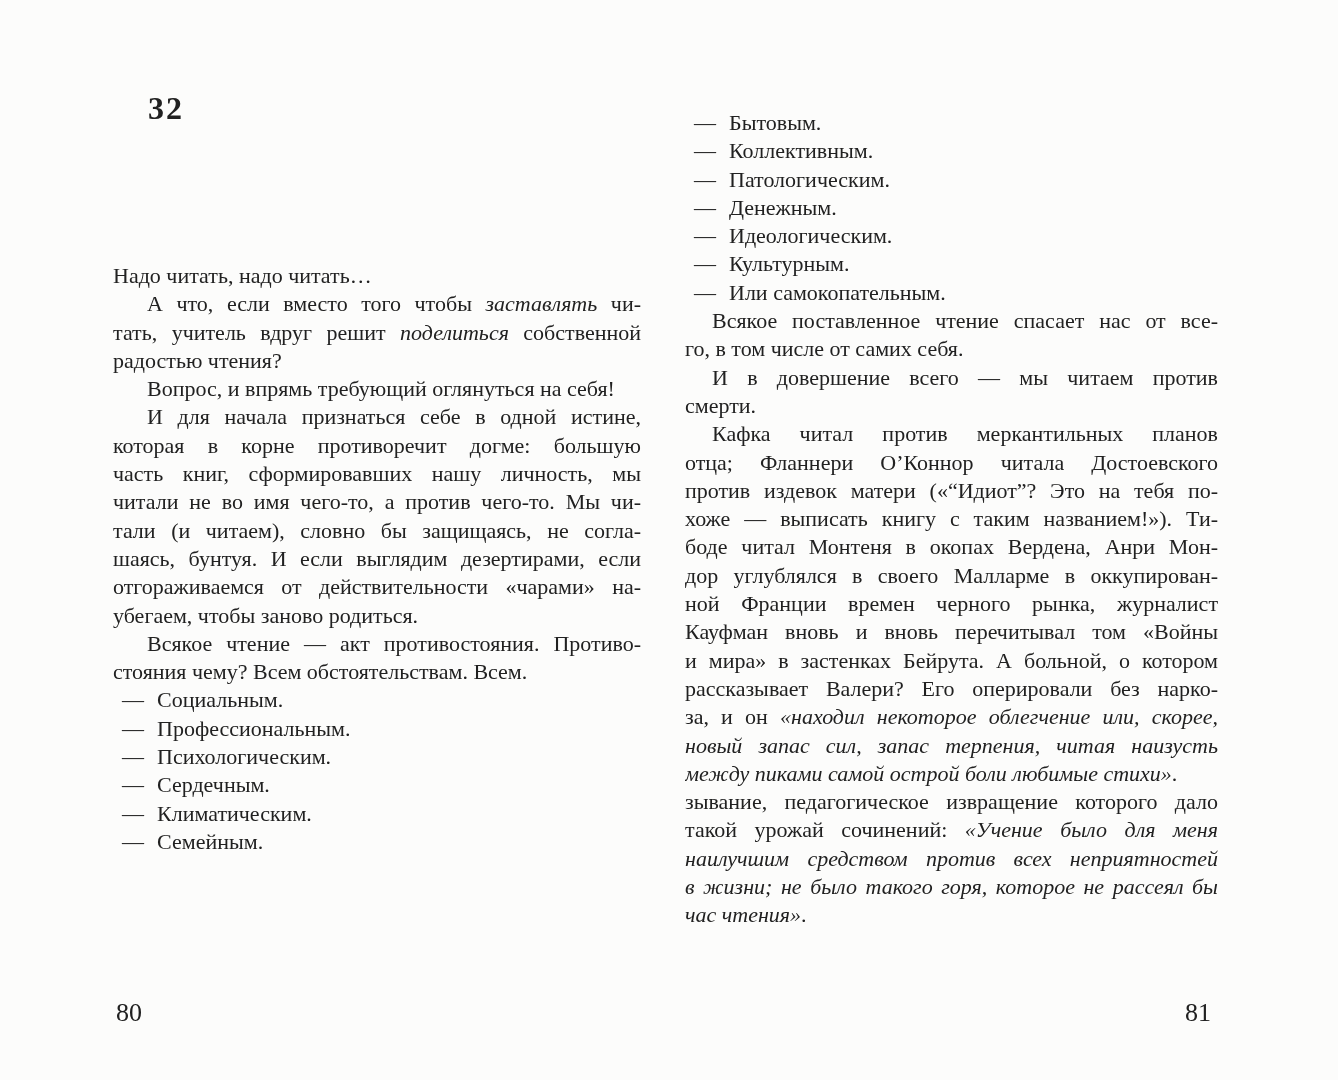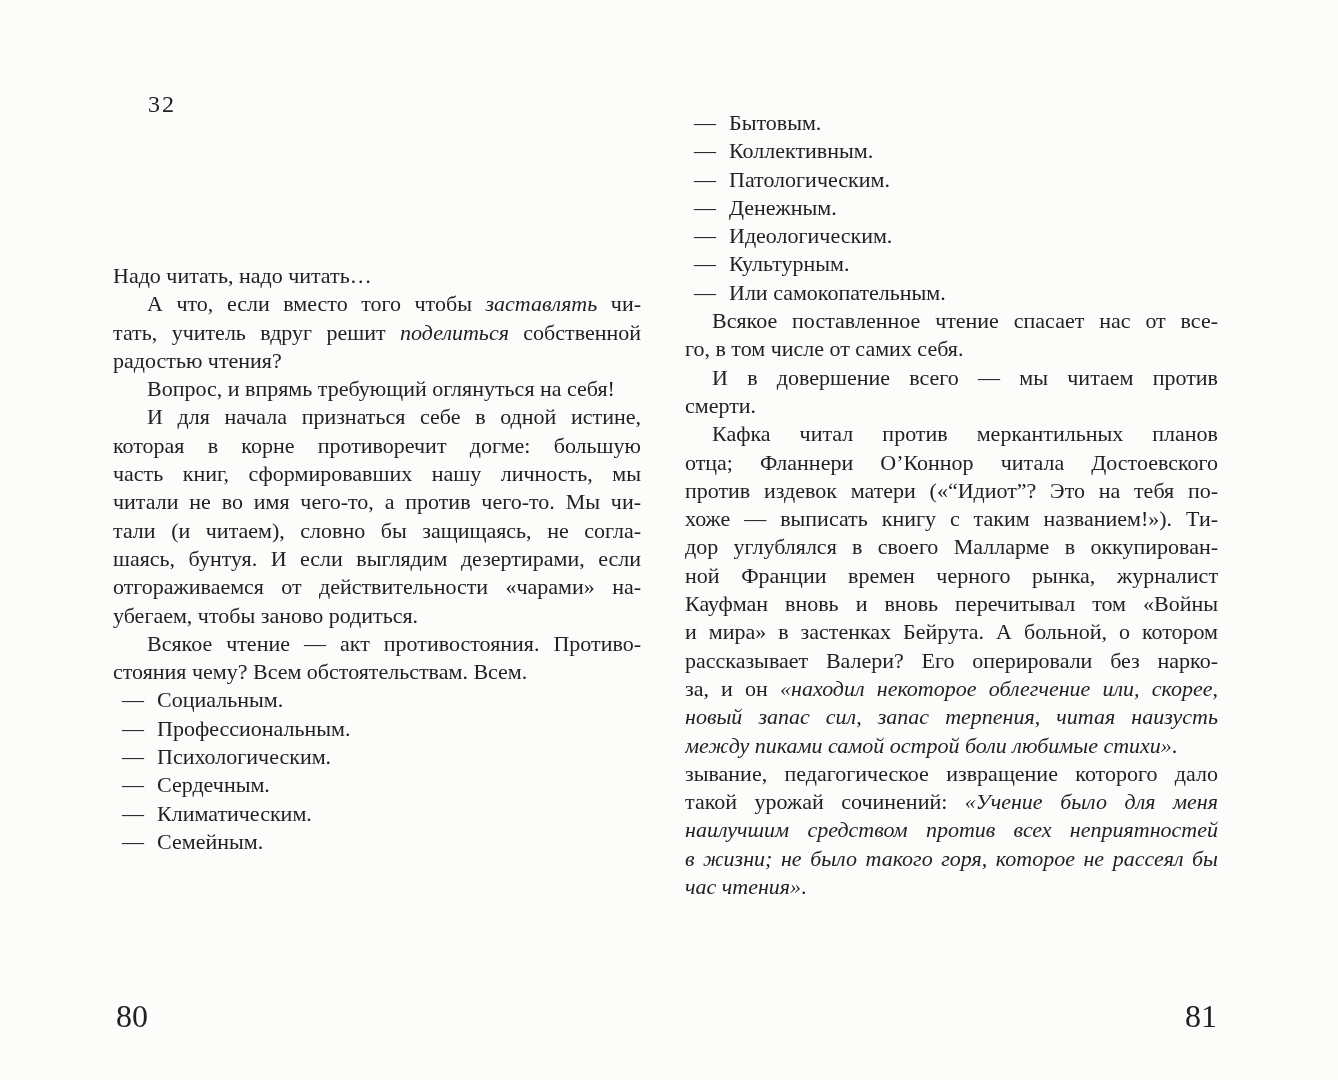--- a/index.html
+++ b/index.html
@@ -11,22 +11,22 @@
     color: var(--ink, #212121);
     font-family: "Liberation Serif", "DejaVu Serif", serif;
     overflow: hidden;
   }
   .page { position: absolute; inset: 0; pointer-events: none; }
 
   .chapter-num {
     position: absolute;
     left: 148px;
     top: 92px;
-    font-size: 24px;
-    font-weight: normal;
+    font-size: 32px;
+    font-weight: bold;
     line-height: 1;
     letter-spacing: 2px;
     font-variant-numeric: oldstyle-nums;
   }
 
   .text-column {
     position: absolute;
     font-size: 22px;
     line-height: 28.3px;
   }
@@ -42,21 +42,21 @@
   }
   .line.last  { text-align-last: left; }
   .line.first { text-indent: var(--indent); }
   .it { font-style: italic; }
 
   .list-item { height: 28.3px; overflow: hidden; padding-left: 9px; }
   .dash { margin-right: 13px; }
 
   .folio {
     position: absolute;
-    font-size: 32px;
+    font-size: 26px;
     line-height: 1;
     font-variant-numeric: oldstyle-nums;
   }
   .folio.left  { left: 116px;  top: 1000px; }
   .folio.right { left: 1185px; top: 1000px; }
 </style>
 </head>
 <body>
 
 <div class="canvas" style="--bg: #fcfcfb; --ink: #212121;">
@@ -114,20 +114,21 @@
         </div>
         <div class="para">
           <div class="line first"><span>И в довершение всего — мы читаем против</span></div>
           <div class="line last"><span>смерти.</span></div>
         </div>
         <div class="para">
           <div class="line first"><span>Кафка читал против меркантильных планов</span></div>
           <div class="line"><span>отца; Фланнери О’Коннор читала Достоевского</span></div>
           <div class="line"><span>против издевок матери («“Идиот”? Это на тебя по-</span></div>
           <div class="line"><span>хоже — выписать книгу с таким названием!»). Ти-</span></div>
+          <div class="line"><span>боде читал Монтеня в окопах Вердена, Анри Мон-</span></div>
           <div class="line"><span>дор углублялся в своего Малларме в оккупирован-</span></div>
           <div class="line"><span>ной Франции времен черного рынка, журналист</span></div>
           <div class="line"><span>Кауфман вновь и вновь перечитывал том «Войны</span></div>
           <div class="line"><span>и мира» в застенках Бейрута. А больной, о котором</span></div>
           <div class="line"><span>рассказывает Валери? Его оперировали без нарко-</span></div>
           <div class="line"><span>за, и он </span><span class="it">«находил некоторое облегчение или, скорее,</span></div>
           <div class="line"><span class="it">новый запас сил, запас терпения, читая наизусть</span></div>
           <div class="line last"><span class="it">между пиками самой острой боли любимые стихи»</span><span>.</span></div>
         </div>
         <div class="para">

